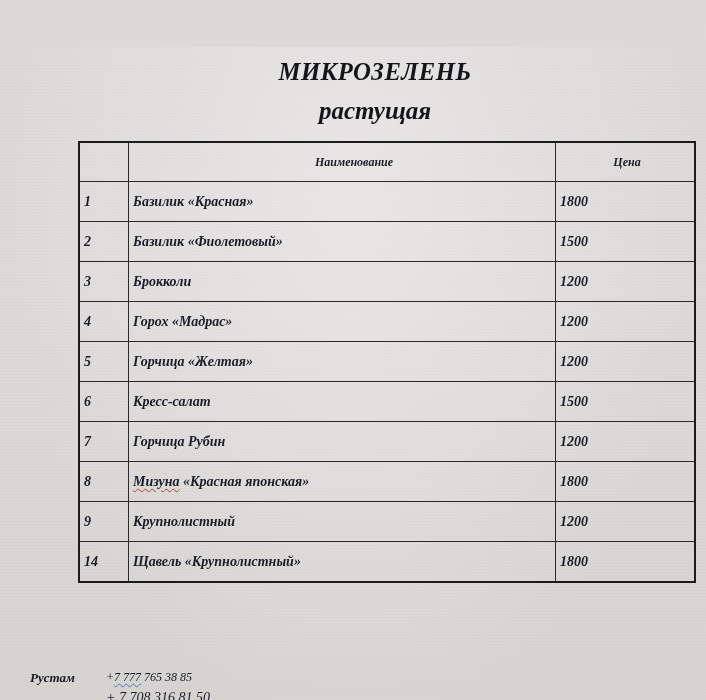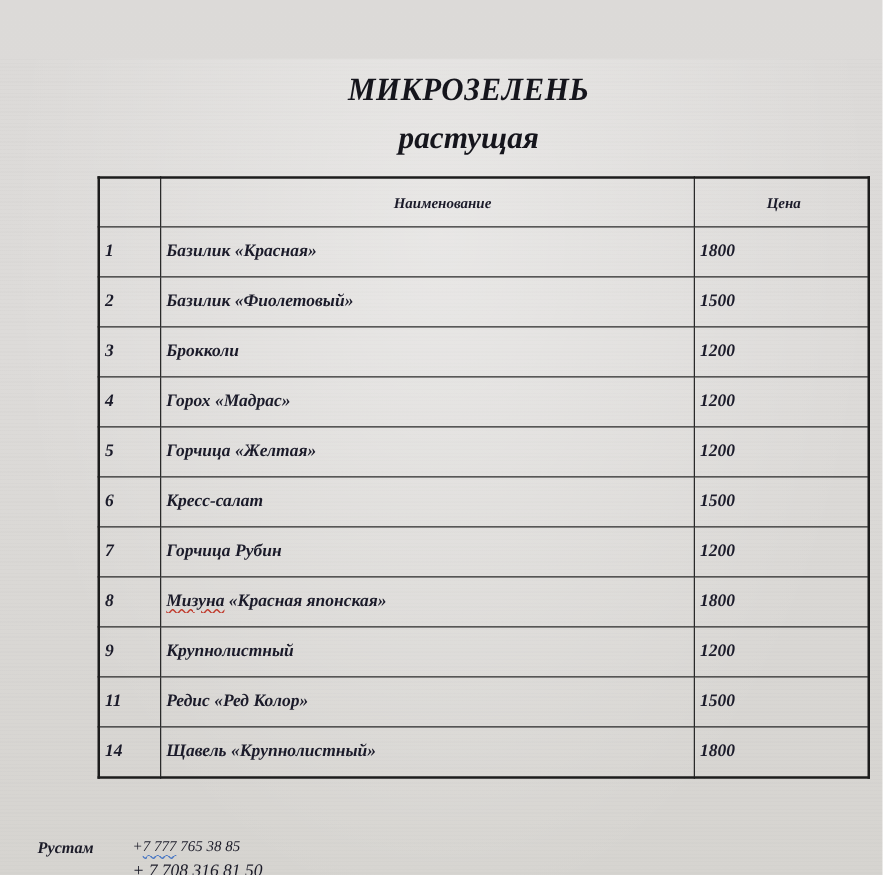--- a/index.html
+++ b/index.html
@@ -181,25 +181,20 @@
         <td class="num">8</td>
         <td class="name"><span class="misspelled">Мизуна</span><span> «Красная японская»</span></td>
         <td class="price-cell">1800</td>
       </tr>
       <tr>
         <td class="num">9</td>
         <td class="name">Крупнолистный</td>
         <td class="price-cell">1200</td>
       </tr>
       <tr>
-        <td class="num">11</td>
-        <td class="name">Редис «Ред Колор»</td>
-        <td class="price-cell">1500</td>
-      </tr>
-      <tr>
         <td class="num">14</td>
         <td class="name">Щавель «Крупнолистный»</td>
         <td class="price-cell">1800</td>
       </tr>
     </tbody>
   </table>
 
   <div class="contact">
     <span class="name">Рустам</span>
     <span class="phone1"><span>+</span><span class="wavy">7  777</span><span> 765 38 85</span></span>

